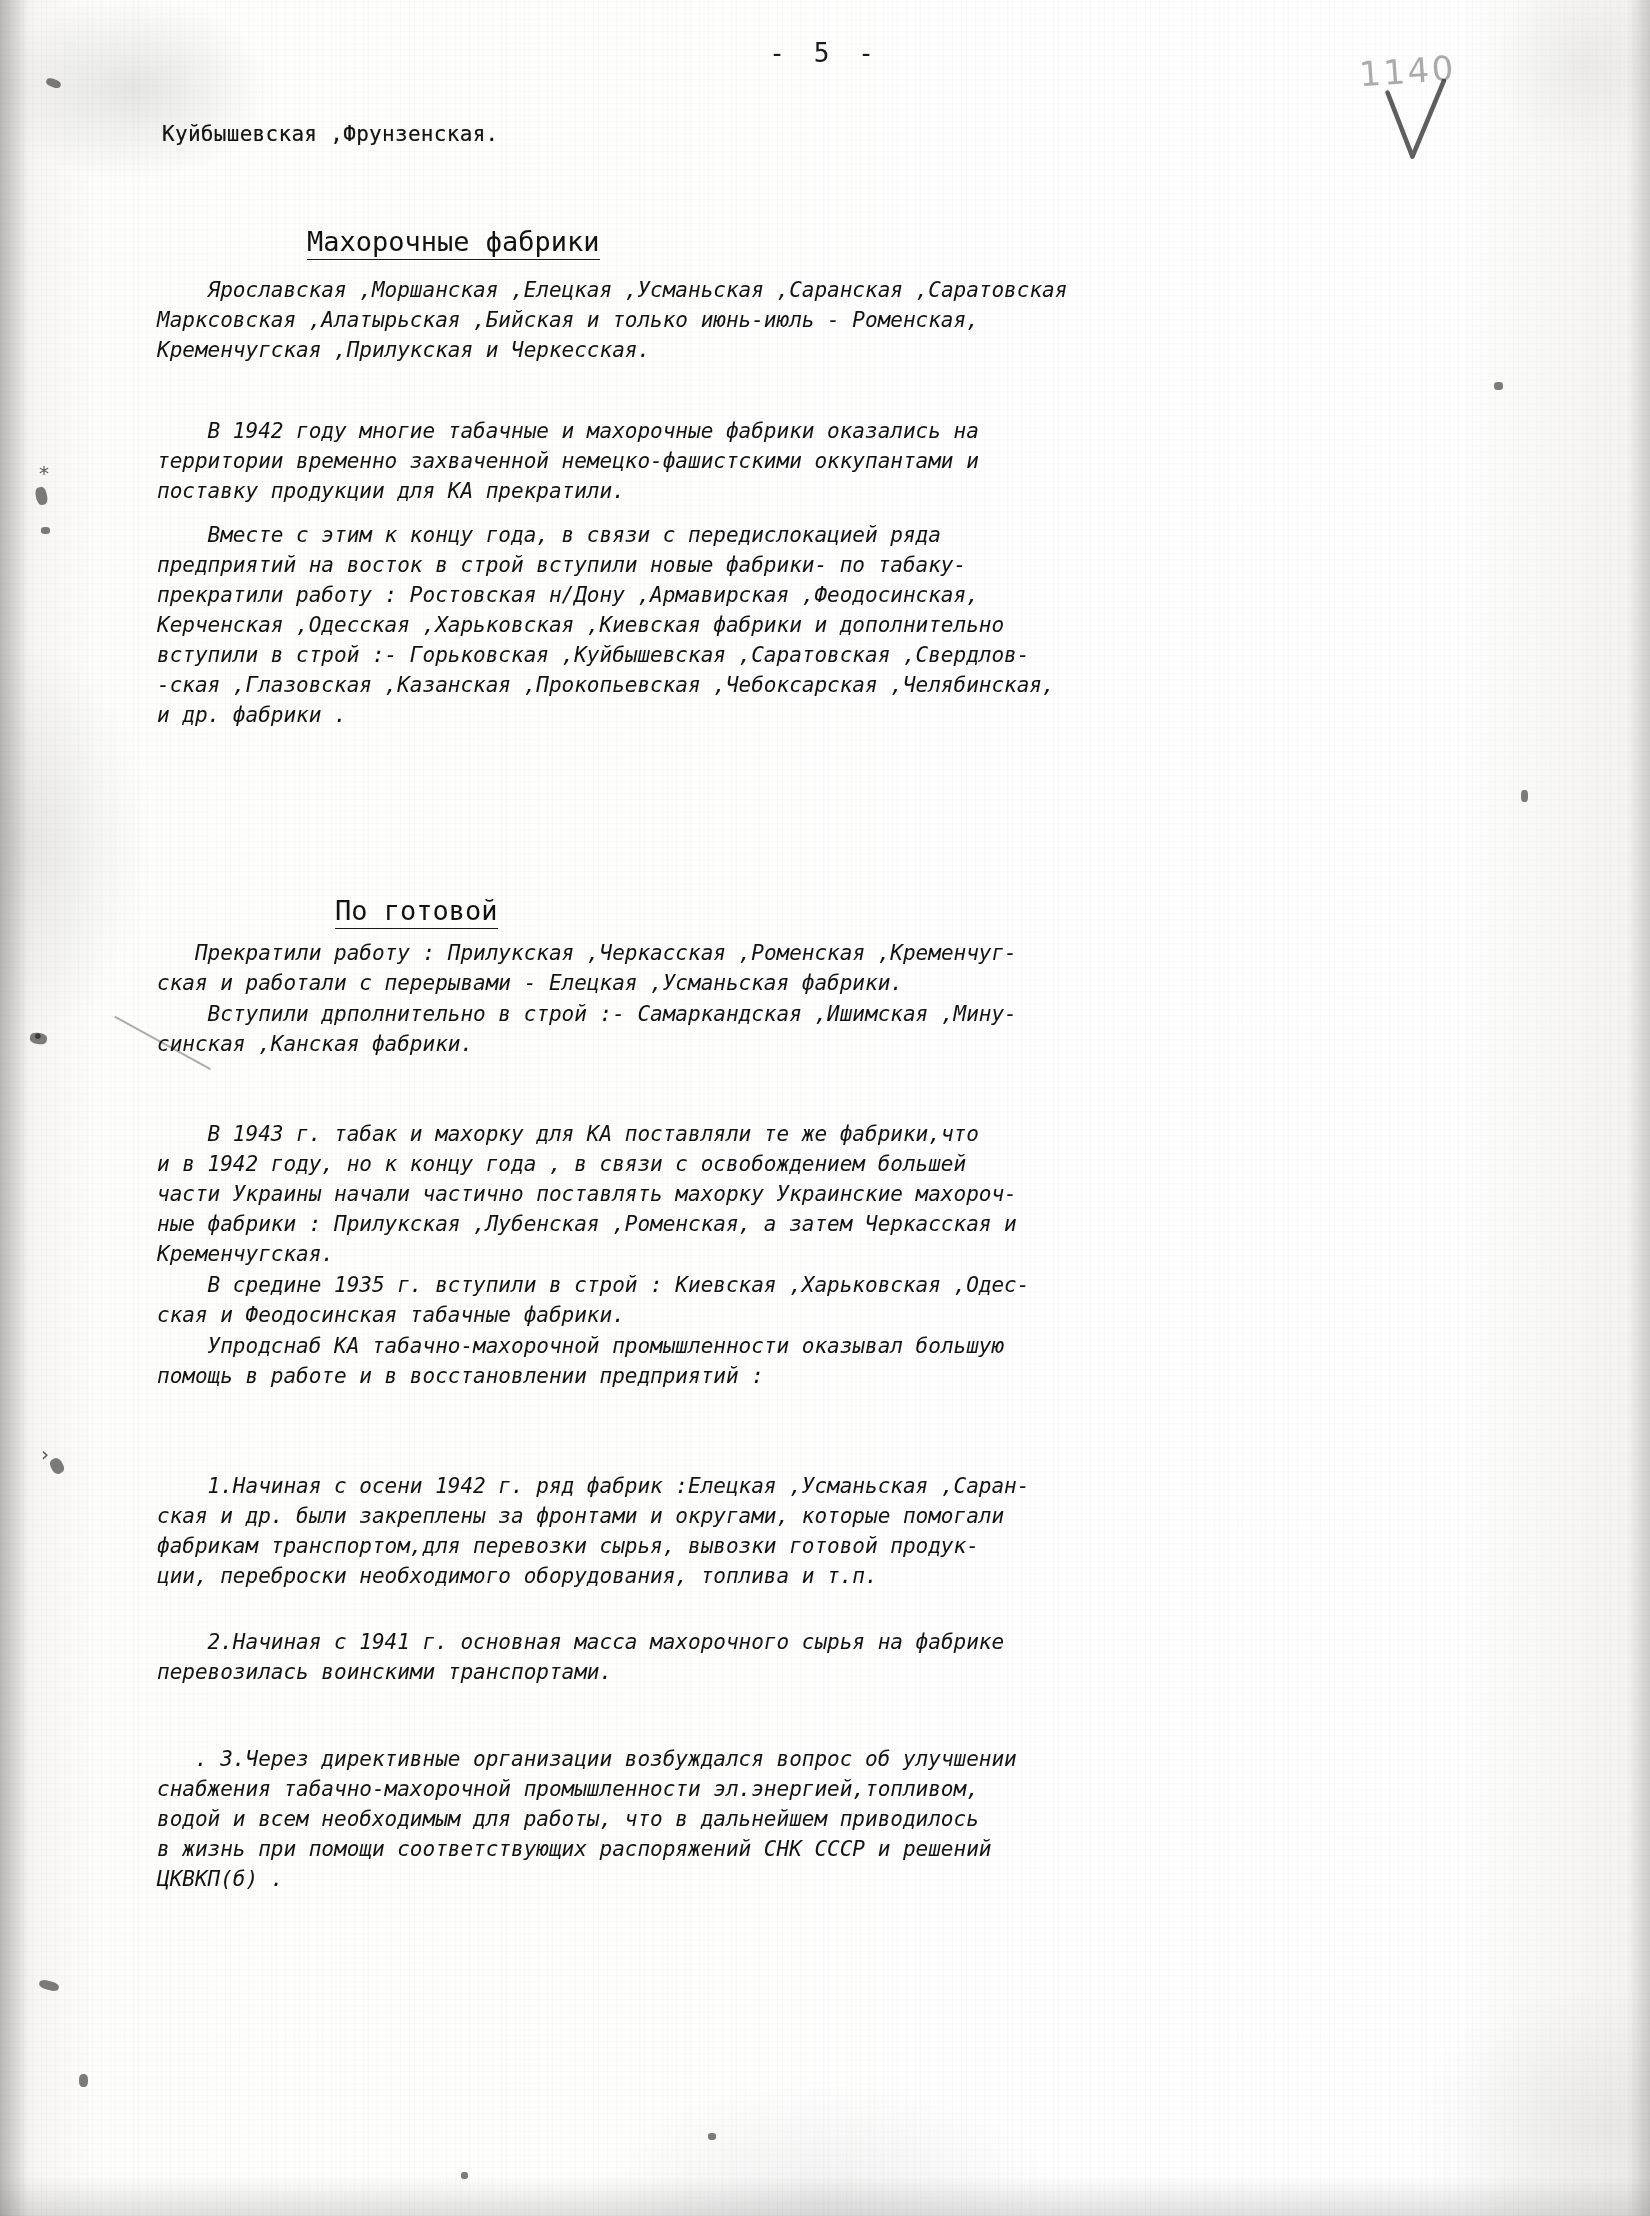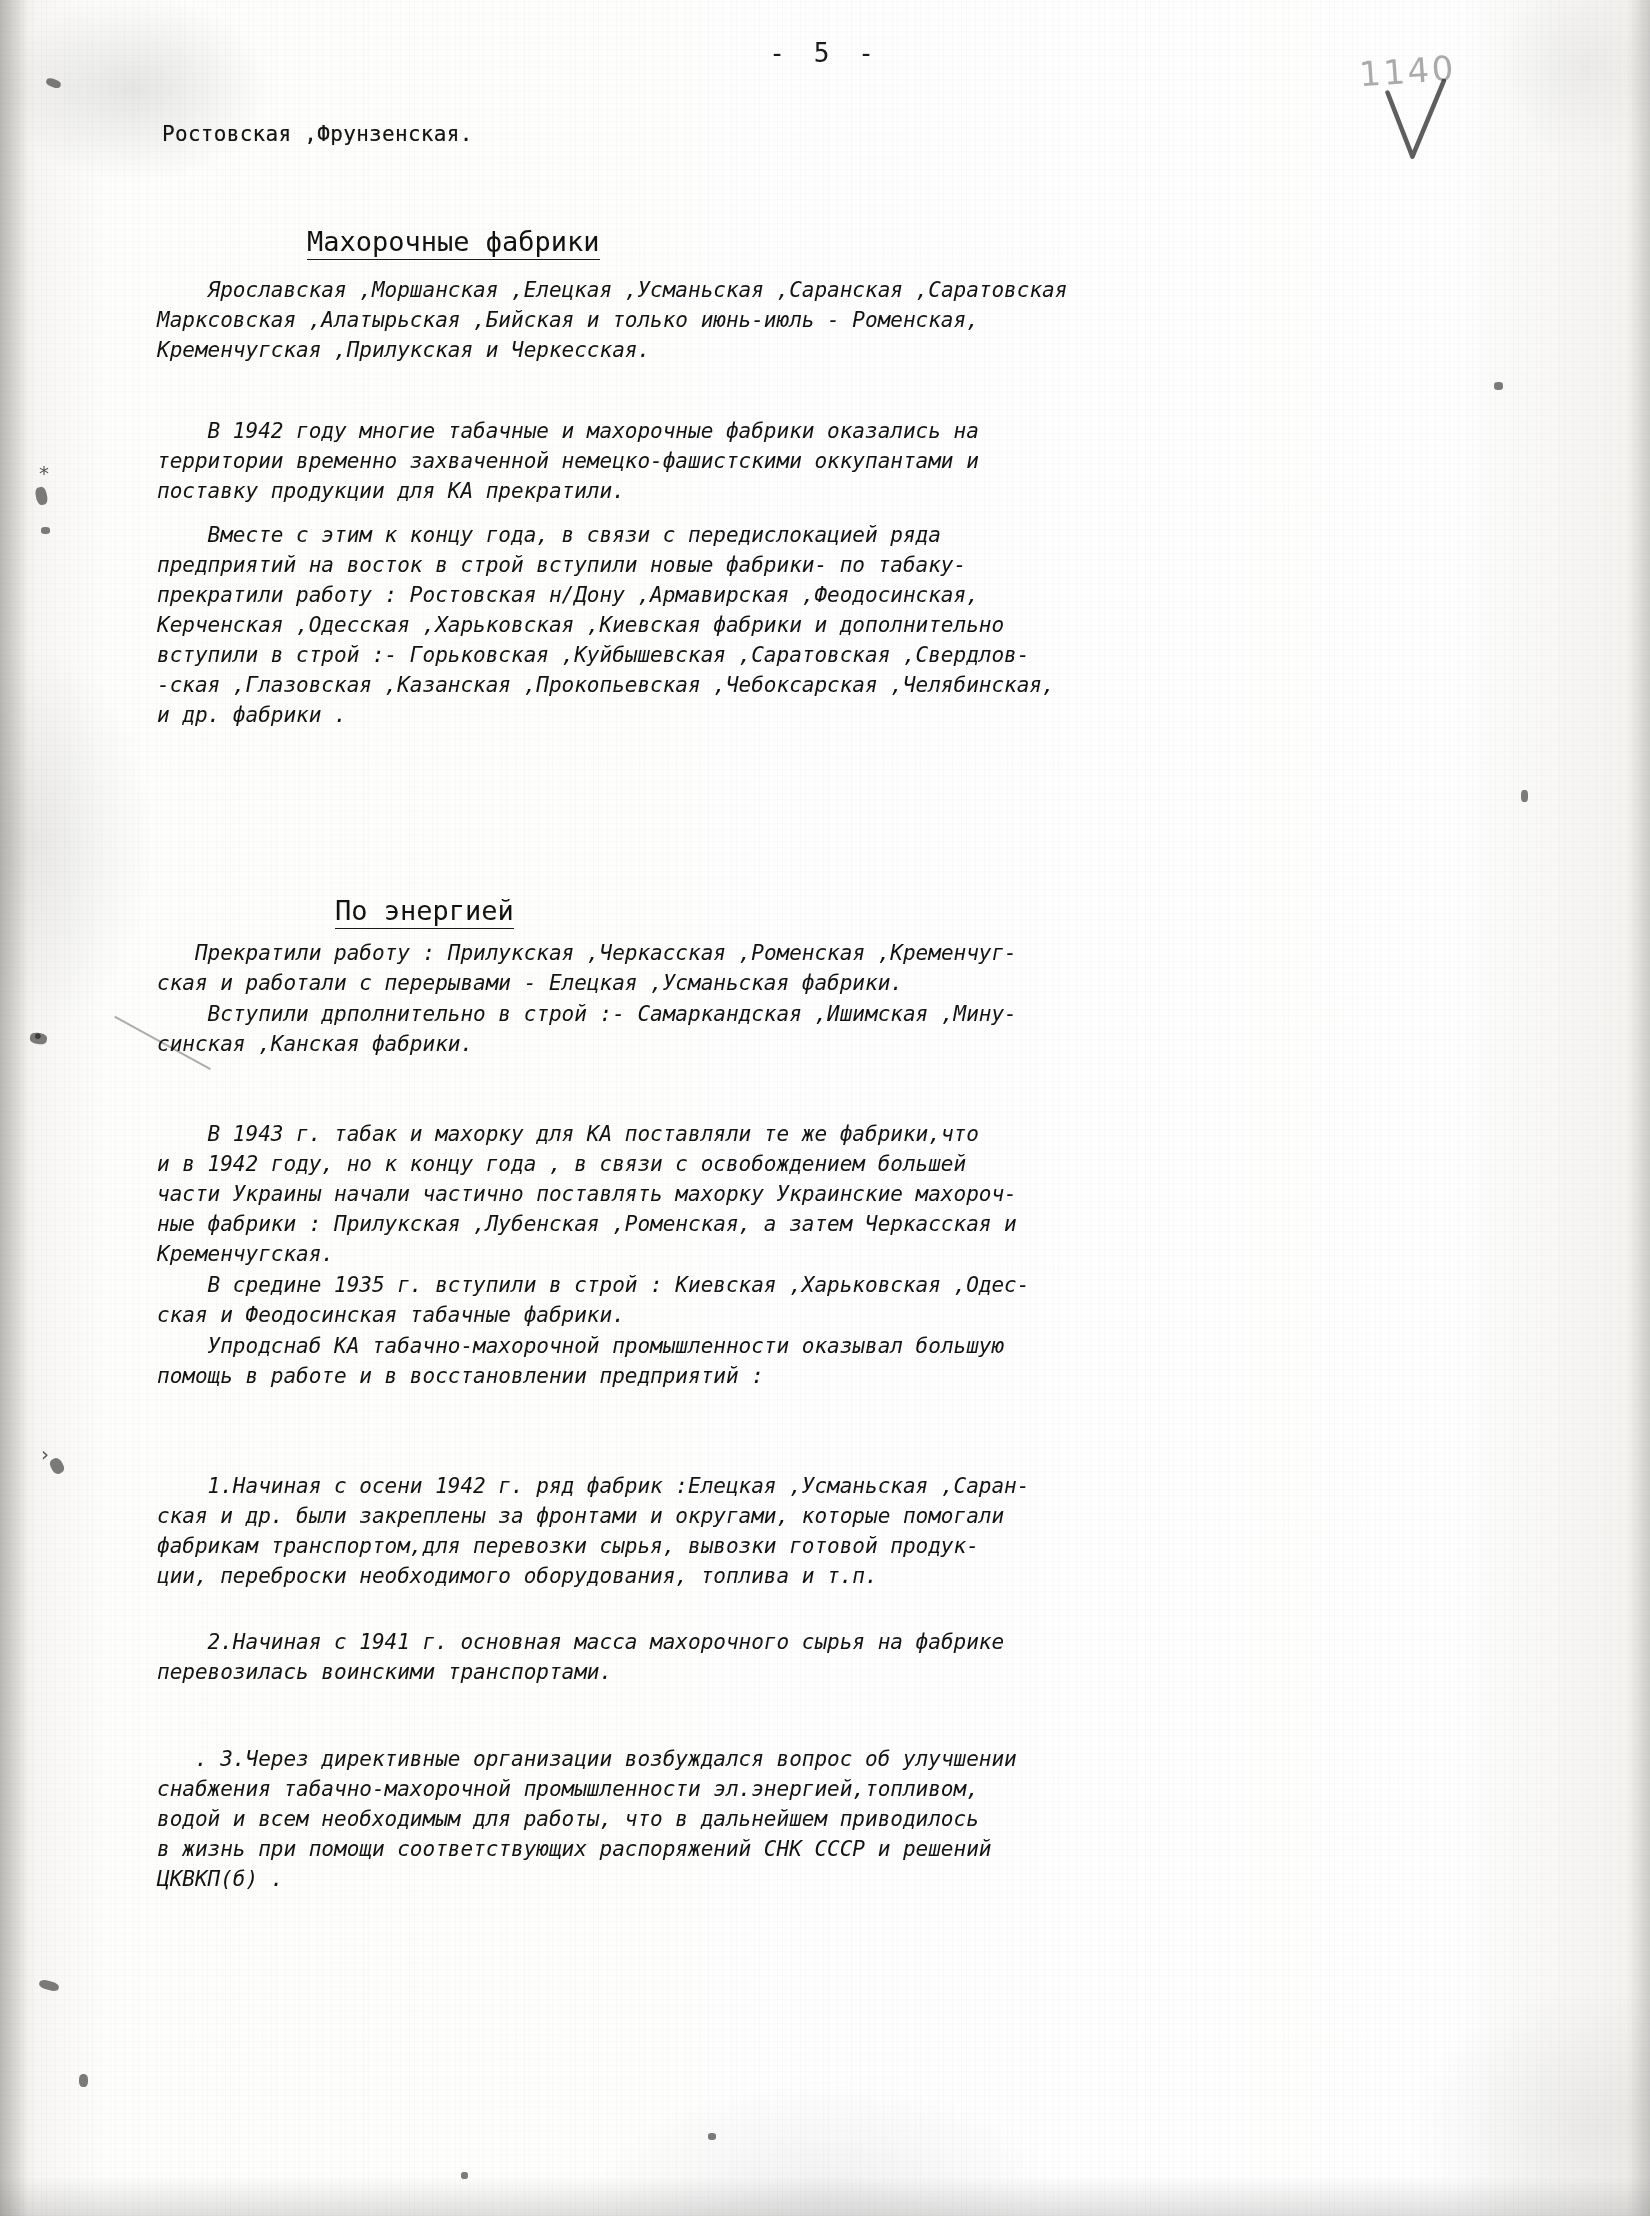--- a/index.html
+++ b/index.html
@@ -185,21 +185,21 @@
   </svg>
 
   <svg class="pencil-line" viewBox="0 0 160 90">
     <path d="M4 4 L150 84" stroke="#6a6a6a" stroke-width="3" fill="none"></path>
   </svg>
 
   <div class="side-mark" style="left:39px; top:461px;">*</div>
   <div class="side-mark" style="left:32px; top:1024px;">•</div>
   <div class="side-mark" style="left:41px; top:1442px;">›</div>
 
-  <div class="typed" style="left:162px; top:122px; font-size:21px;">Ростовская ,Фрунзенская.</div>
+  <div class="typed" style="left:162px; top:122px; font-size:21px;">Куйбышевская ,Фрунзенская.</div>
 
   <div class="heading" style="left:242px; top:197px;">
     <span class="u">Махорочные фабрики</span>
   </div>
 
   <div class="body-block" style="top:275px;">    Ярославская ,Моршанская ,Елецкая ,Усманьская ,Саранская ,Саратовская
 Марксовская ,Алатырьская ,Бийская и только июнь-июль - Роменская,
 Кременчугская ,Прилукская и Черкесская.</div>
 
   <div class="body-block" style="top:416px;">    В 1942 году многие табачные и махорочные фабрики оказались на
@@ -208,21 +208,21 @@
 
   <div class="body-block" style="top:520px;">    Вместе с этим к концу года, в связи с передислокацией ряда
 предприятий на восток в строй вступили новые фабрики- по табаку-
 прекратили работу : Ростовская н/Дону ,Армавирская ,Феодосинская,
 Керченская ,Одесская ,Харьковская ,Киевская фабрики и дополнительно
 вступили в строй :- Горьковская ,Куйбышевская ,Саратовская ,Свердлов-
 -ская ,Глазовская ,Казанская ,Прокопьевская ,Чебоксарская ,Челябинская,
 и др. фабрики .</div>
 
   <div class="heading" style="left:270px; top:866px;">
-    <span class="u">По энергией</span>
+    <span class="u">По готовой</span>
   </div>
 
   <div class="body-block" style="top:938px;">   Прекратили работу : Прилукская ,Черкасская ,Роменская ,Кременчуг-
 ская и работали с перерывами - Елецкая ,Усманьская фабрики.</div>
 
   <div class="body-block" style="top:999px;">    Вступили дрполнительно в строй :- Самаркандская ,Ишимская ,Мину-
 синская ,Канская фабрики.</div>
 
   <div class="body-block" style="top:1119px;">    В 1943 г. табак и махорку для КА поставляли те же фабрики,что
 и в 1942 году, но к концу года , в связи с освобождением большей

